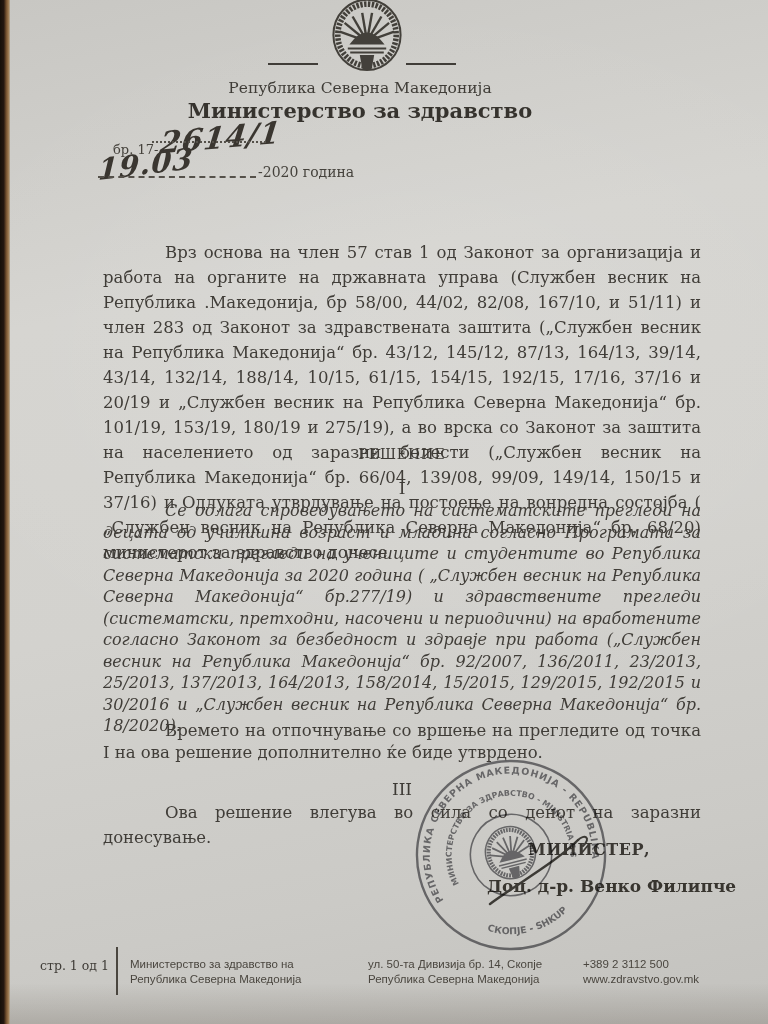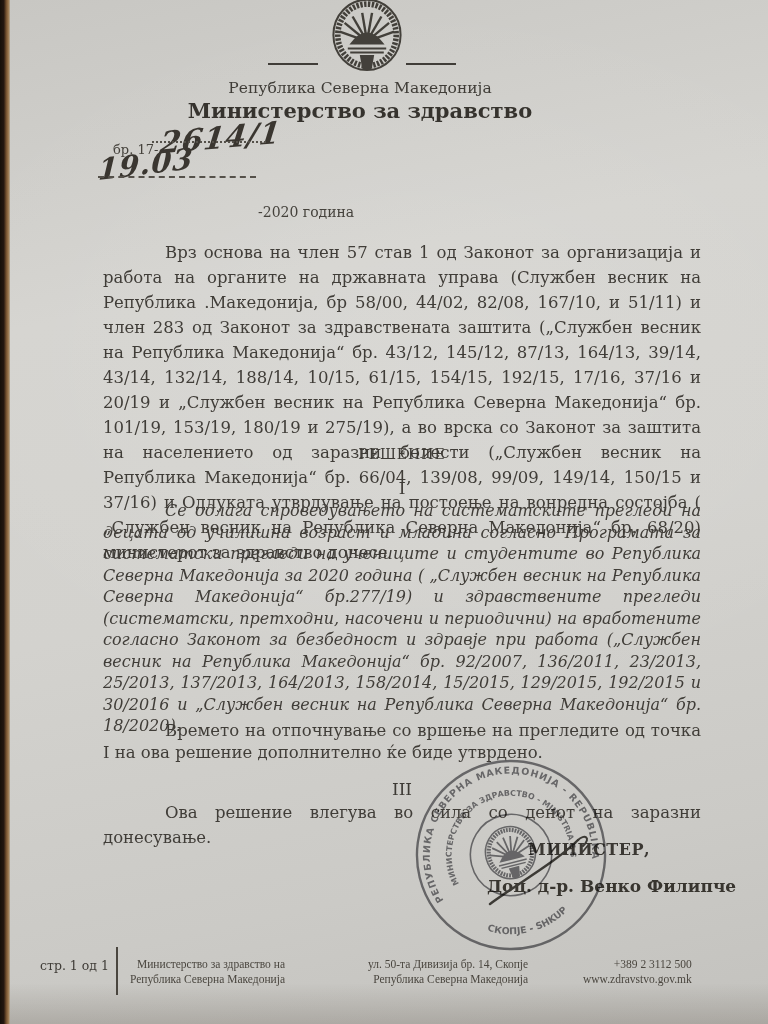--- a/index.html
+++ b/index.html
@@ -21,21 +21,21 @@
   .rule-r{left:396px;top:63px;width:50px;}
   .republic{left:90px;top:79px;width:520px;text-align:center;font-size:15.5px;color:#3f3c37;}
   .ministry{left:90px;top:98px;width:520px;text-align:center;font-size:21px;font-weight:bold;color:#36332e;}
   
   .ref-label{left:103px;top:142px;font-size:13px;color:#45423c;}
   .hand{font-style:italic;font-weight:bold;color:#3a3630;letter-spacing:1px;}
   .hand-number{left:150px;top:120px;font-size:30px;transform:rotate(-5deg) skewX(-12deg);}
   .hand-date{left:88px;top:147px;font-size:29px;transform:rotate(-7deg) skewX(-10deg);}
   .dots1{left:142px;top:141px;width:114px;height:0;border-bottom:2px dotted #55514a;}
   .dots2{left:88px;top:176px;width:158px;height:0;border-bottom:2px dashed #55514a;}
-  .year-label{left:248px;top:164px;font-size:14px;color:#45423c;margin-top:40px;}
+  .year-label{left:248px;top:164px;font-size:14px;color:#45423c;}
   
   .para{left:93px;width:598px;text-align:justify;text-indent:62px;
         font-size:16.5px;line-height:25px;color:#403d38;}
   .p1{top:216px;margin-top:24px;}
   .h-decision{left:93px;top:446px;width:598px;text-align:center;font-size:14px;letter-spacing:1px;color:#3d3a35;}
   .numeral{left:93px;width:598px;text-align:center;font-size:17px;color:#3d3a35;}
   .n1{top:478px;} .n2{top:698px;} .n3{top:779px;}
   .p2{top:500px;line-height:21.5px;font-size:16px;font-style:italic;}
   .p3{top:720px;line-height:22px;}
   .p4{top:800px;}
@@ -43,21 +43,21 @@
   .minister-title{left:518px;top:840px;font-size:16px;font-weight:bold;letter-spacing:.5px;color:#3b3833;}
   .minister-name{left:477px;top:876px;font-size:17px;font-weight:bold;color:#38352f;}
   .sig-stroke{left:450px;top:832px;width:140px;height:80px;}
   
   .stamp{left:402px;top:756px;width:198px;height:198px;transform:rotate(-14deg);
          opacity:.78;mix-blend-mode:multiply;}
   .stamp text{fill:#5c5c61;font-family:"DejaVu Sans",sans-serif;font-weight:bold;}
   
   .footer-divider{left:106px;top:947px;width:0;height:48px;border-left:2px solid #4a463f;}
   .page-label{left:30px;top:958px;font-size:12.5px;color:#3f3c37;}
-  .fcol{font-family:Liberation Serif, serif;font-size:11.5px;line-height:14.5px;color:#4a463f;text-align:right;}
+  .fcol{font-family:Liberation Sans, sans-serif;font-size:11.5px;line-height:14.5px;color:#4a463f;}
   .fcol1{left:120px;top:957px;} .fcol2{left:358px;top:957px;} .fcol3{left:573px;top:957px;}
 </style>
 </head>
 <body>
 
 <svg width="0" height="0" style="position:absolute" aria-hidden="true">
   <defs>
     <symbol id="coa" viewBox="0 0 100 96">
       <ellipse cx="50" cy="46" rx="42" ry="44" fill="none" stroke="currentColor" stroke-width="2.5"></ellipse>
       <ellipse cx="50" cy="46" rx="36.5" ry="38.5" fill="none" stroke="currentColor" stroke-width="7" stroke-dasharray="3 1.8"></ellipse>

